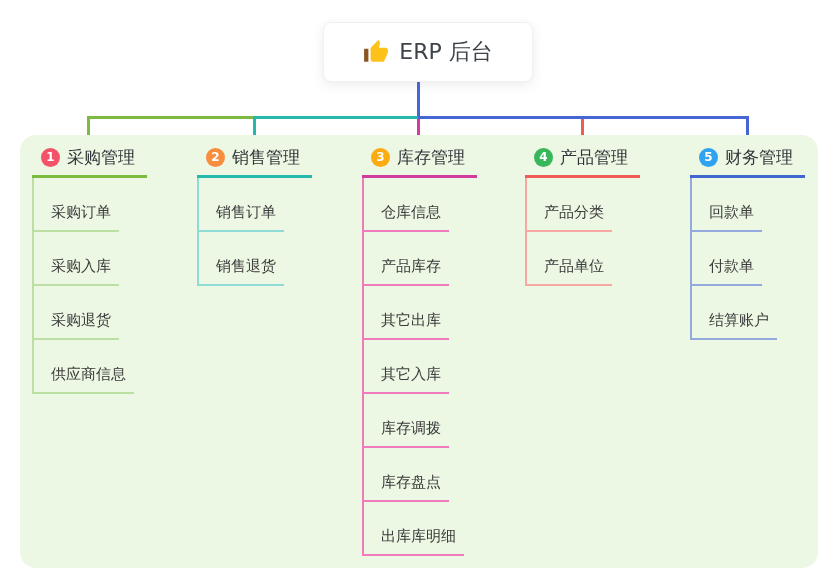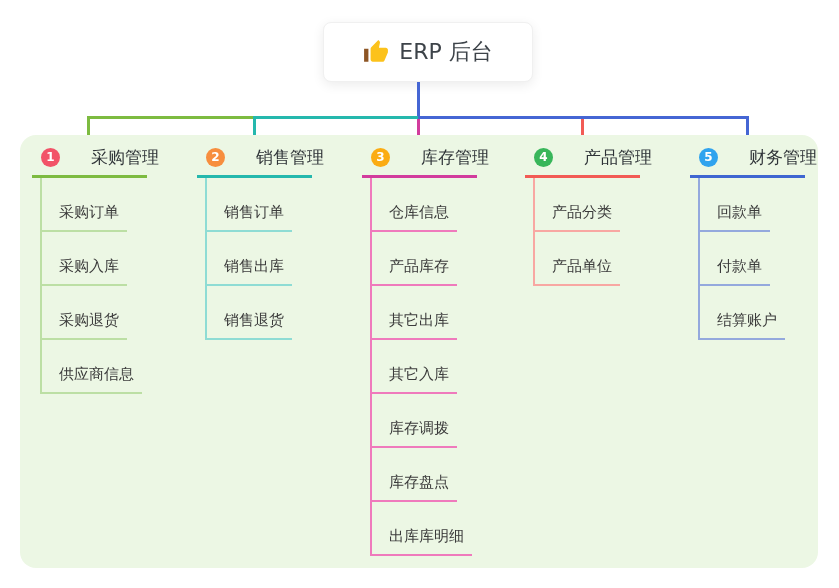--- a/index.html
+++ b/index.html
@@ -45,23 +45,23 @@
 
   .b-header{
     width:115px; height:35px; border-bottom:3px solid var(--main);
     display:flex; align-items:center; gap:7px; padding:0 0 4px 9px; cursor:default;
   }
   .badge{
     width:19px; height:19px; border-radius:50%; background:var(--badge);
     color:#fff; font-size:12px; font-weight:bold; line-height:19px; text-align:center;
     flex:0 0 19px;
   }
-  .b-label{ font-size:17px; color:#2f3438; white-space:nowrap;margin-left:24px; }
+  .b-label{ font-size:17px; color:#2f3438; white-space:nowrap; }
 
-  .b-children{ margin-left:8px; border-left:2px solid var(--light); width:max-content; }
+  .b-children{ margin-left:0; border-left:2px solid var(--light); width:max-content; }
   .b-child{ height:54px; display:flex; align-items:flex-end; }
   .b-child-label{
     border-bottom:2px solid var(--light);
     padding:0 8px 8px 17px; font-size:15px; color:#3b3b3b; white-space:nowrap; cursor:default;
   }
 </style>
 </head>
 <body>
 
 <div id="canvas">
@@ -110,23 +110,20 @@
   </div>
 
   <div class="branch b2">
     <div class="b-header">
       <span class="badge">2</span>
       <span class="b-label">销售管理</span>
     </div>
     <div class="b-children">
       <div class="b-child">
           <span class="b-child-label">销售订单</span>
-        </div>
-      <div class="b-child">
-          <span class="b-child-label">销售出库</span>
         </div>
       <div class="b-child">
           <span class="b-child-label">销售退货</span>
         </div>
     </div>
   </div>
 
   <div class="branch b3">
     <div class="b-header">
       <span class="badge">3</span>

